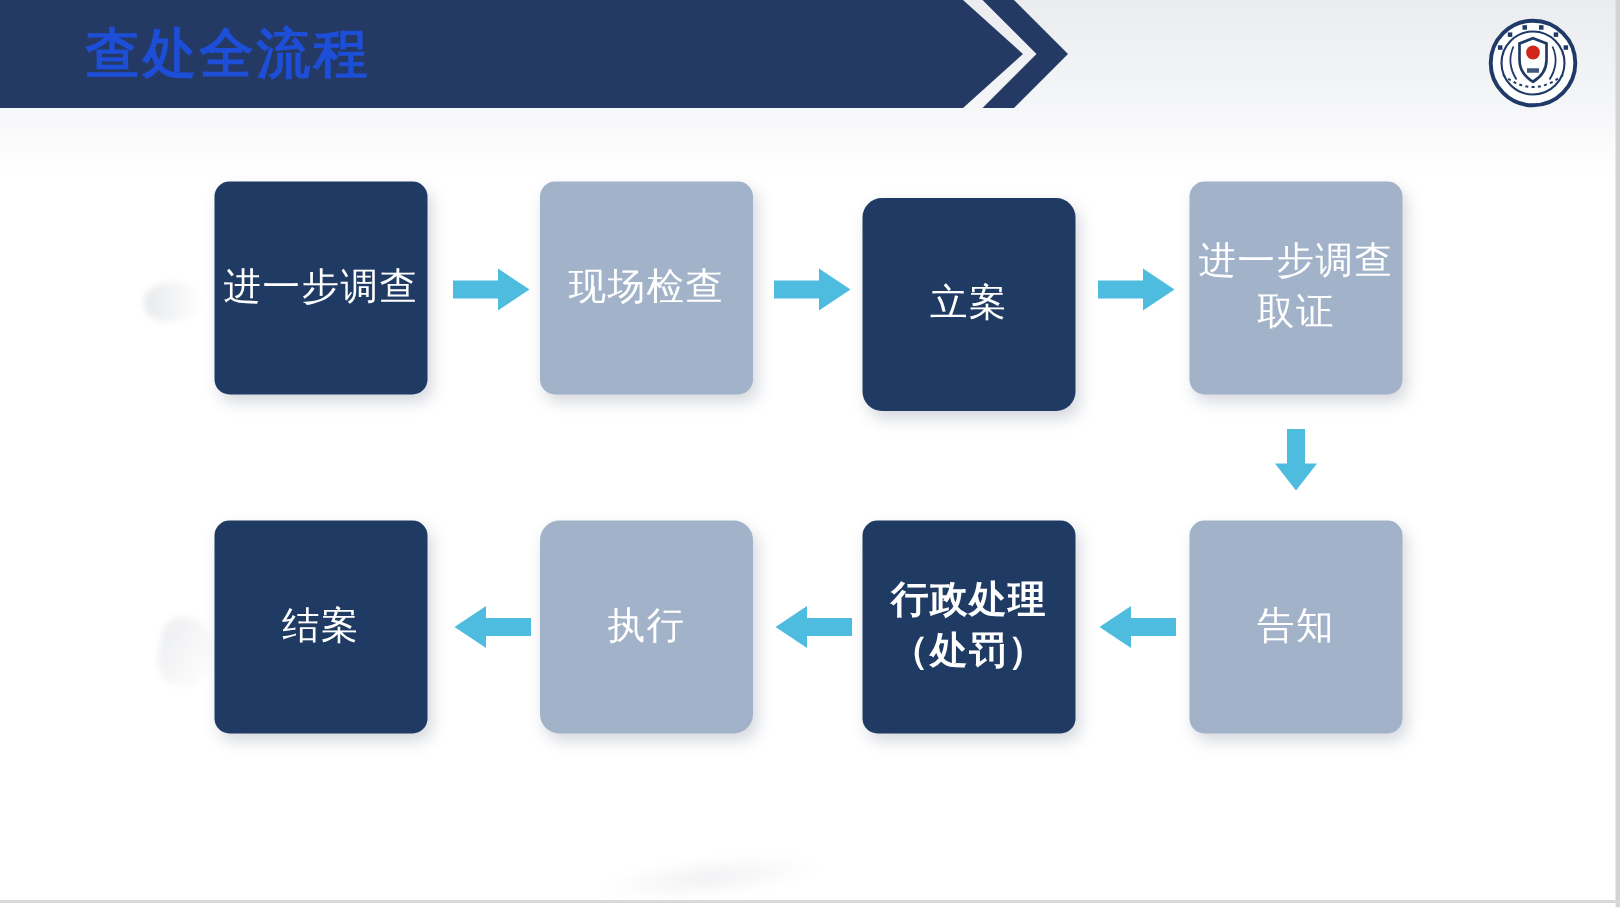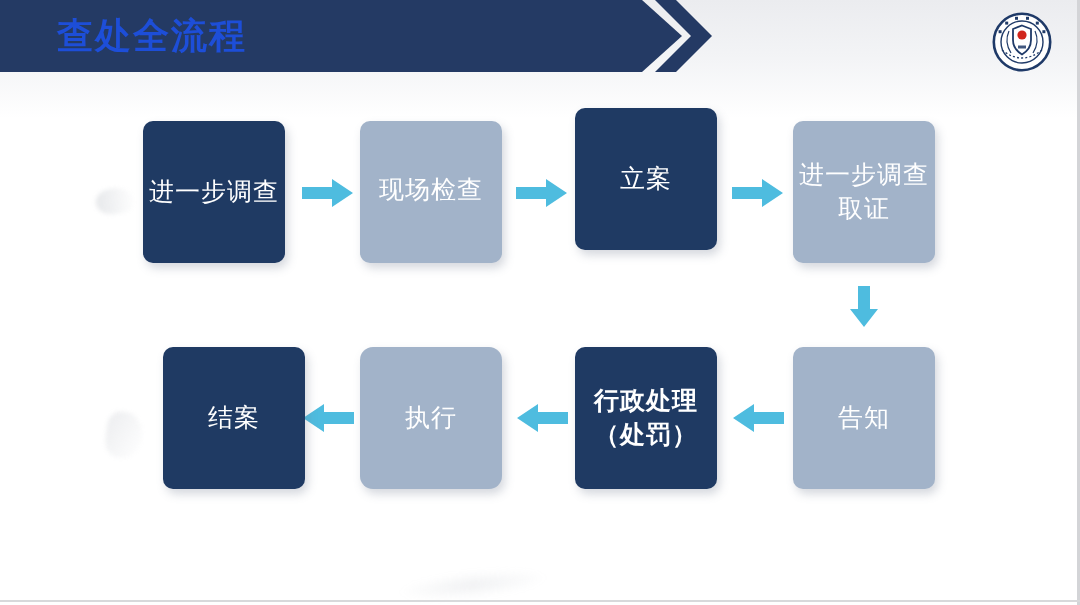--- a/index.html
+++ b/index.html
@@ -115,27 +115,27 @@
     <circle cx="30" cy="23" r="4.6" fill="#d1261c"></circle>
     <path d="M26,33.5 h8 v3 h-8 z" fill="#1f3a68" opacity="0.85"></path>
   </svg>
 
   <div class="box dark" style="left:143px; top:121px;">
     <span>进一步调查</span>
   </div>
   <svg class="arrow" style="left:302px; top:178px;" width="52" height="30" viewBox="0 0 52 30">
     <polygon points="0,9 30,9 30,1 51,15 30,29 30,21 0,21" fill="#4ebcdf"></polygon>
   </svg>
-  <div class="box light" style="left:360px; top:121px;font-family:Liberation Mono, monospace;">
+  <div class="box light" style="left:360px; top:121px;">
     <span>现场检查</span>
   </div>
   <svg class="arrow" style="left:516px; top:178px;" width="52" height="30" viewBox="0 0 52 30">
     <polygon points="0,9 30,9 30,1 51,15 30,29 30,21 0,21" fill="#4ebcdf"></polygon>
   </svg>
-  <div class="box dark" style="left:575px; top:108px;">
+  <div class="box dark" style="left:575px; top:132px;border-radius:13px;">
     <span>立案</span>
   </div>
   <svg class="arrow" style="left:732px; top:178px;" width="52" height="30" viewBox="0 0 52 30">
     <polygon points="0,9 30,9 30,1 51,15 30,29 30,21 0,21" fill="#4ebcdf"></polygon>
   </svg>
   <div class="box light" style="left:793px; top:121px;">
     <span>进一步调查
 取证</span>
   </div>
 
@@ -155,20 +155,20 @@
   </div>
   <svg class="arrow" style="left:516px; top:403px;" width="52" height="30" viewBox="0 0 52 30">
     <polygon points="52,9 22,9 22,1 1,15 22,29 22,21 52,21" fill="#4ebcdf"></polygon>
   </svg>
   <div class="box light" style="left:360px; top:347px;border-radius:13px;">
     <span>执行</span>
   </div>
   <svg class="arrow" style="left:302px; top:403px;" width="52" height="30" viewBox="0 0 52 30">
     <polygon points="52,9 22,9 22,1 1,15 22,29 22,21 52,21" fill="#4ebcdf"></polygon>
   </svg>
-  <div class="box dark" style="left:143px; top:347px;margin-left:20px;">
+  <div class="box dark" style="left:143px; top:347px;">
     <span>结案</span>
   </div>
 
   <div class="edge-right"></div>
   <div class="edge-bottom"></div>
 
 </div>
 
 </body></html>

